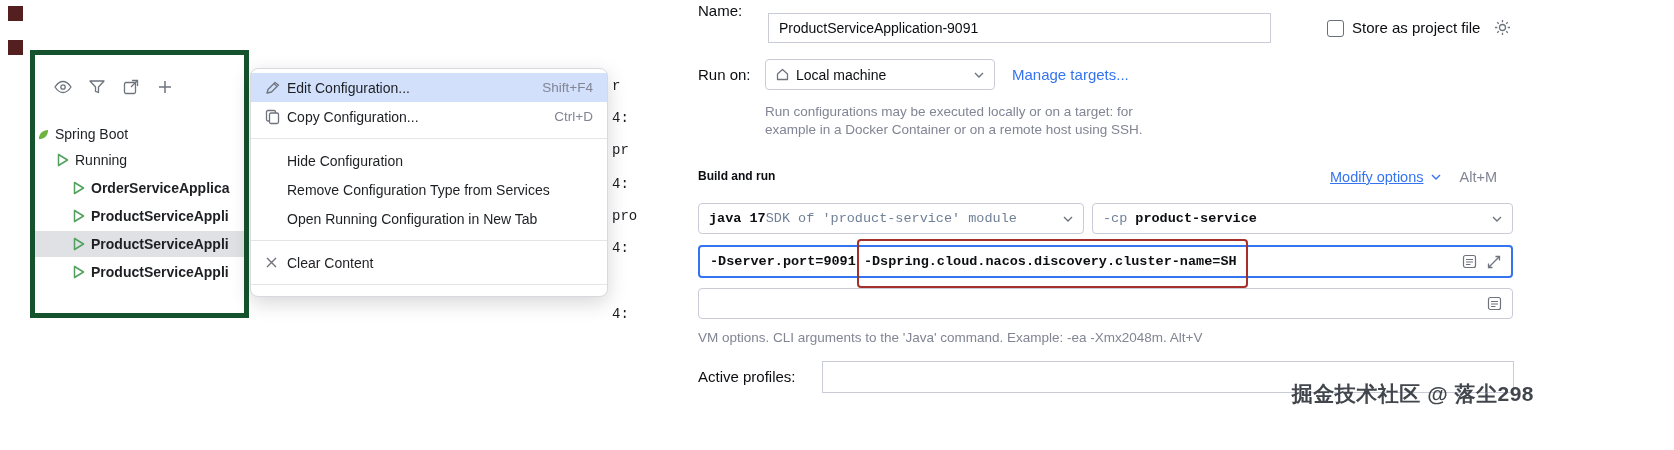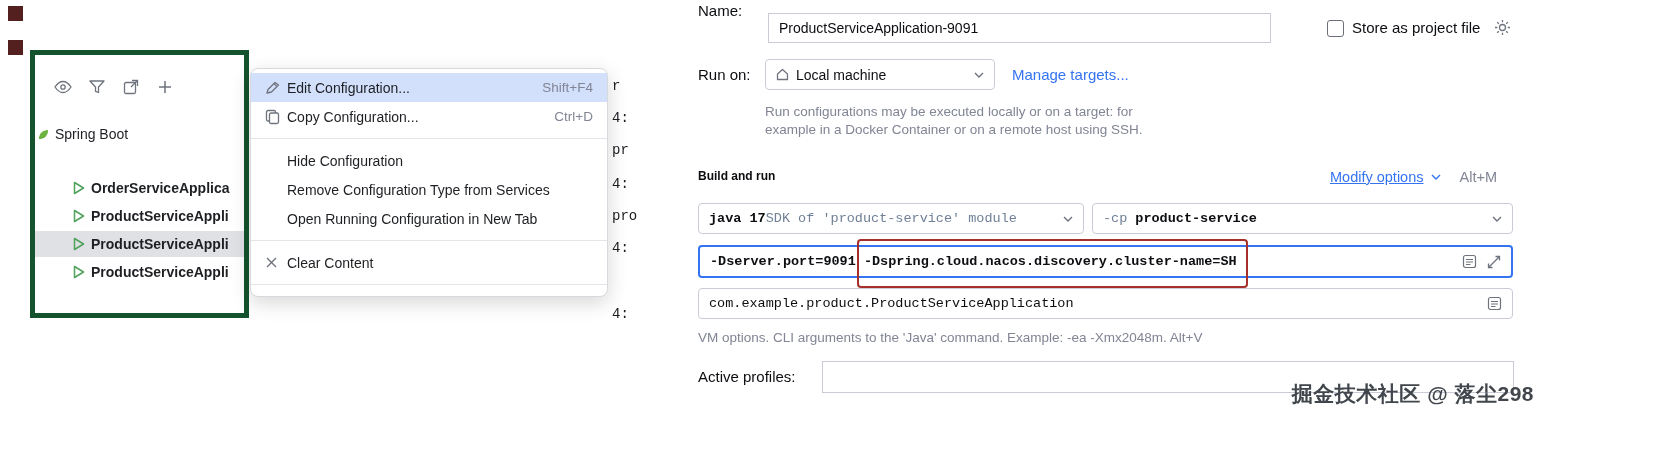--- a/index.html
+++ b/index.html
@@ -125,20 +125,28 @@
 
   <div class="tree-row" style="top:66px; padding-left:3px;">
     <span class="tri">
       <svg width="11" height="11" viewBox="0 0 12 12">
           <path d="M11 1C5 1 1 5 1 11c6 0 10-4 10-10z" fill="#6db33f"></path>
         </svg>
     </span>
     <span class="tree-label">Spring Boot</span>
   </div>
 
+  <div class="tree-row" style="top:92px; padding-left:22px;">
+    <span class="tri">
+      <svg width="12" height="14" viewBox="0 0 12 14">
+          <path d="M1.5 1.5l9 5.5-9 5.5z" fill="none" stroke="#4fa15b" stroke-width="1.5" stroke-linejoin="round"></path>
+        </svg>
+    </span>
+    <span class="tree-label">Running</span>
+  </div>
 
   <div class="tree-row" style="top:120px; padding-left:38px;">
     <span class="tri">
       <svg width="12" height="14" viewBox="0 0 12 14">
           <path d="M1.5 1.5l9 5.5-9 5.5z" fill="none" stroke="#4fa15b" stroke-width="1.5" stroke-linejoin="round"></path>
         </svg>
     </span>
     <span class="tree-label app">OrderServiceApplica</span>
   </div>
 
@@ -300,21 +308,20 @@
         </svg>
     </span>
     <span class="f-icon">
       <svg width="14" height="14" viewBox="0 0 14 14">
           <path d="M8.5 1.5h4v4M12.5 1.5L1.5 12.5M1.5 8.5v4h4" fill="none" stroke="#6e737d" stroke-width="1.3"></path>
         </svg>
     </span>
   </div>
 
   <div class="field" style="left:698px; top:288px; width:815px; height:31px;">
-    <span>com.example.product.ProductServiceApplication</span>
     <span class="f-icon" style="margin-left:auto;">
       <svg width="15" height="15" viewBox="0 0 15 15">
           <rect x="1.5" y="1.5" width="12" height="12" rx="2" fill="none" stroke="#6e737d" stroke-width="1.2"></rect>
           <path d="M4 5.5h7M4 8h7M4 10.5h4.5" stroke="#6e737d" stroke-width="1.2"></path>
         </svg>
     </span>
   </div>
 
   <span class="help-line" style="left:698px; top:330px;">VM options. CLI arguments to the 'Java' command. Example: -ea -Xmx2048m. Alt+V</span>
 

